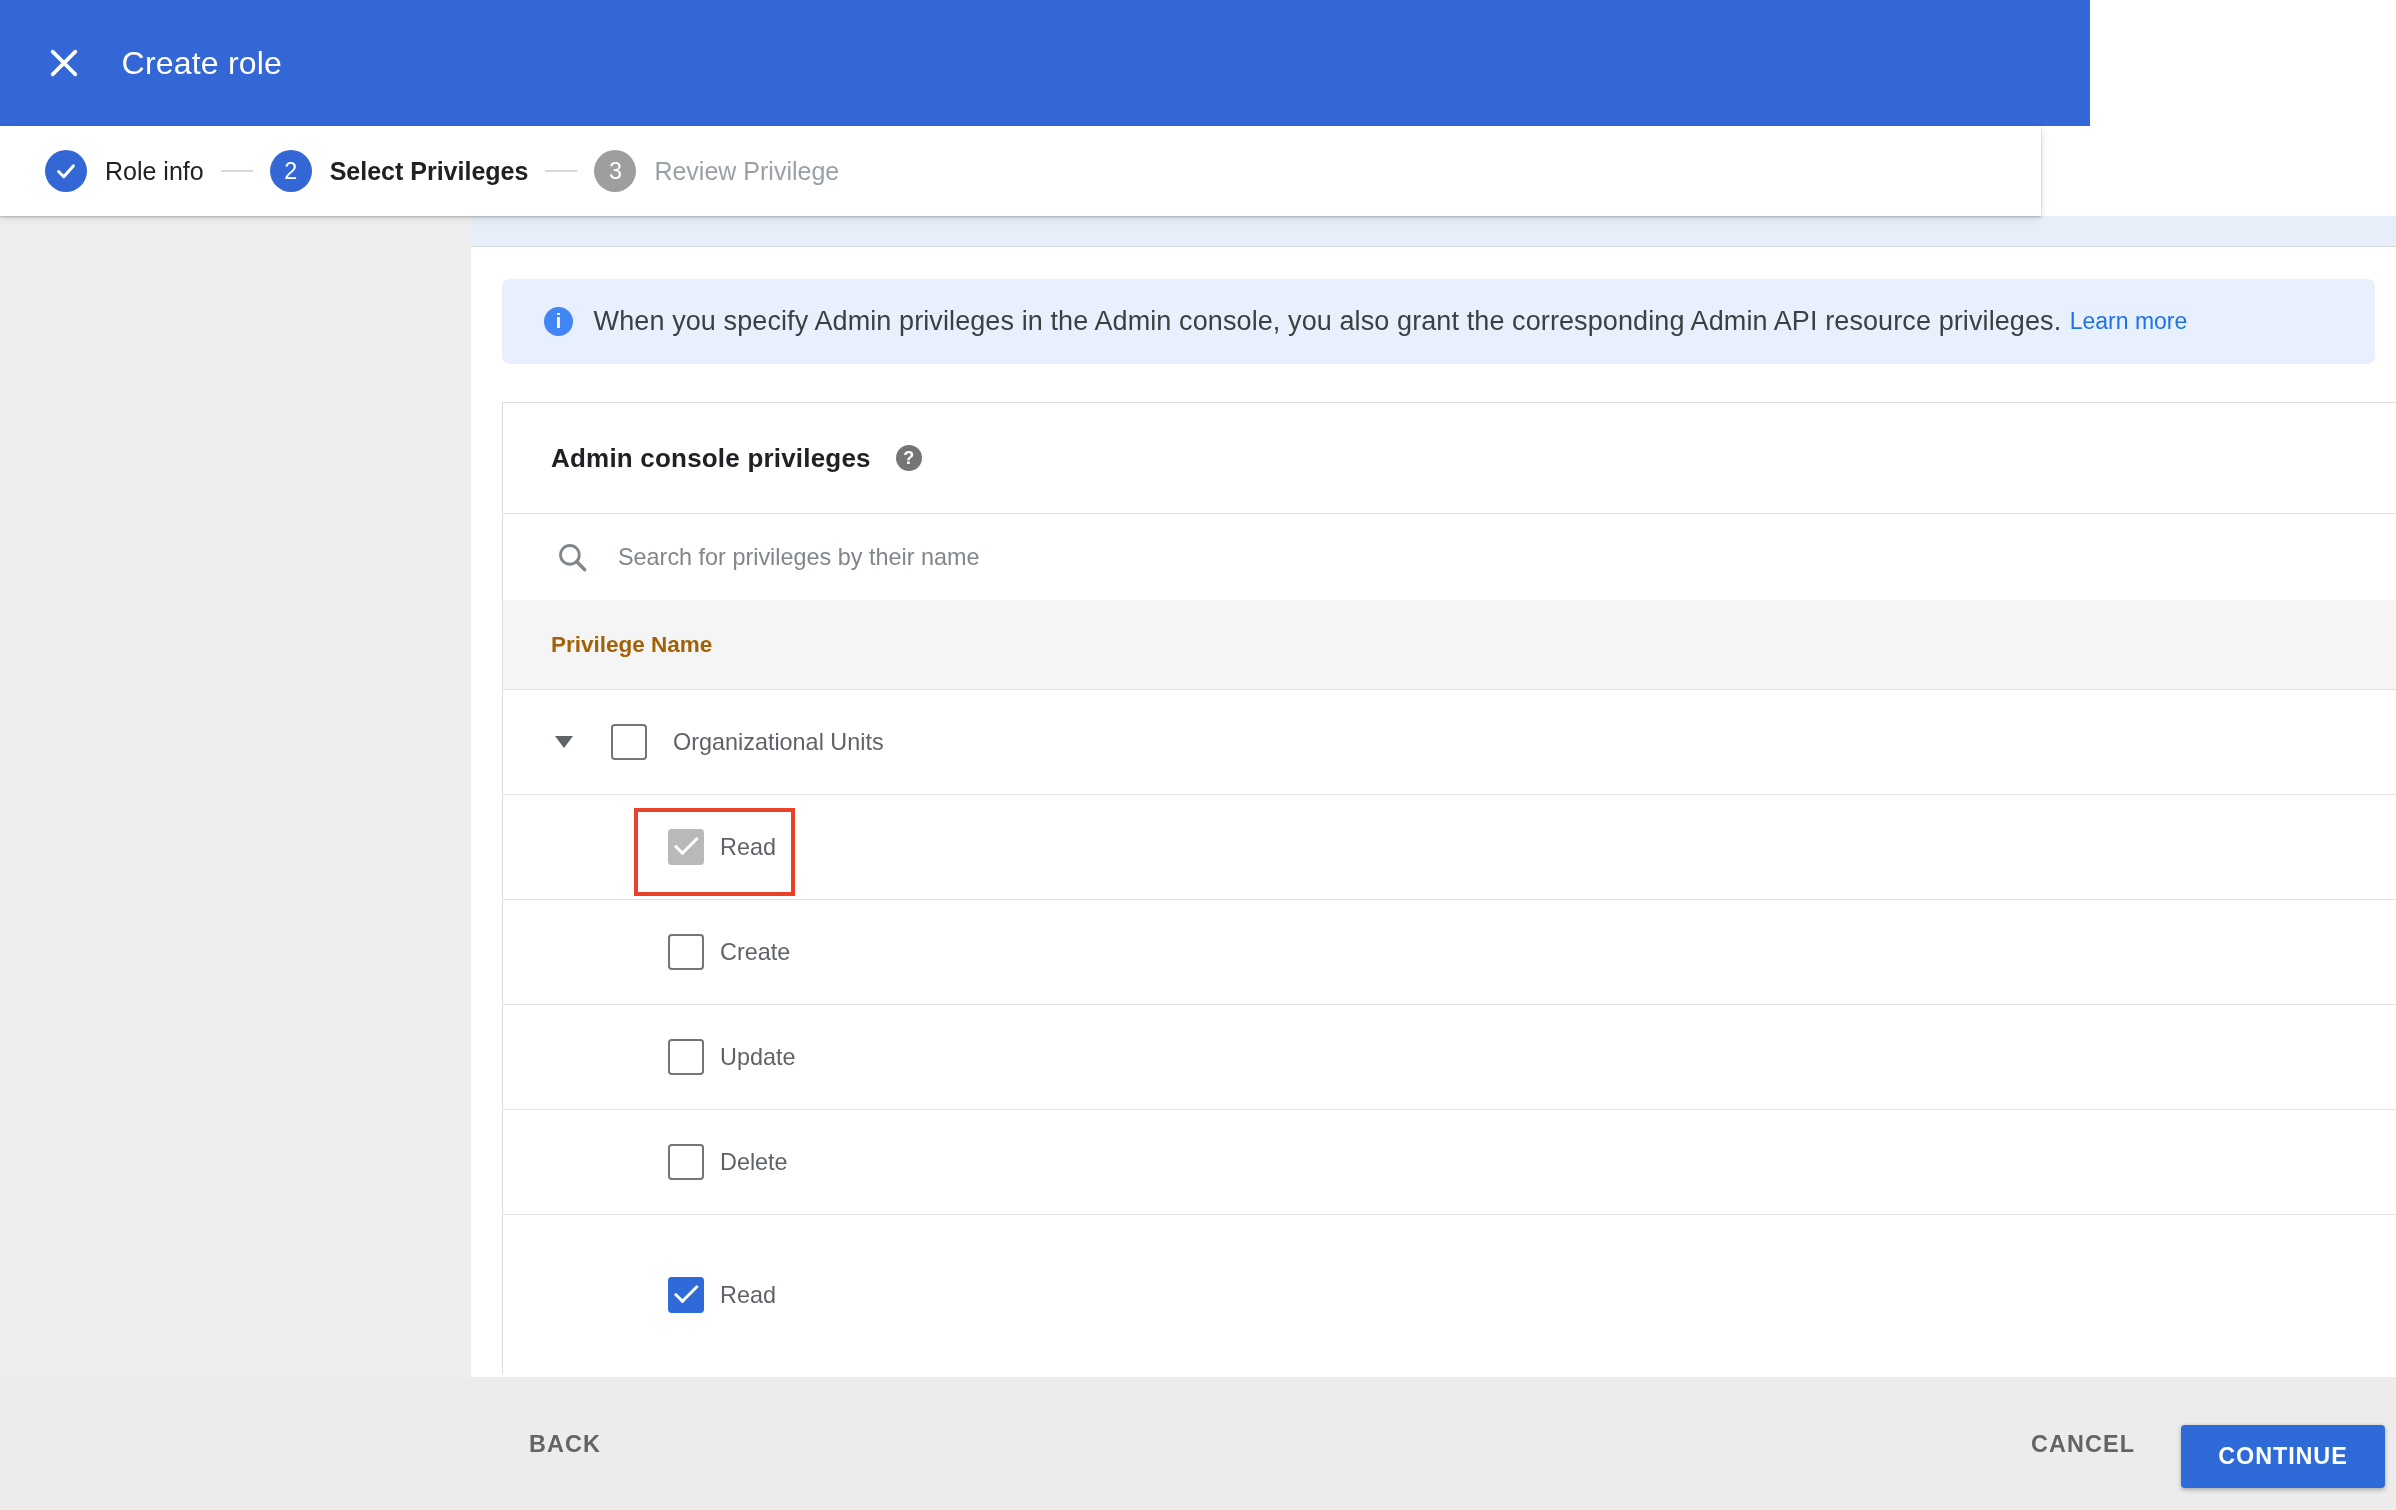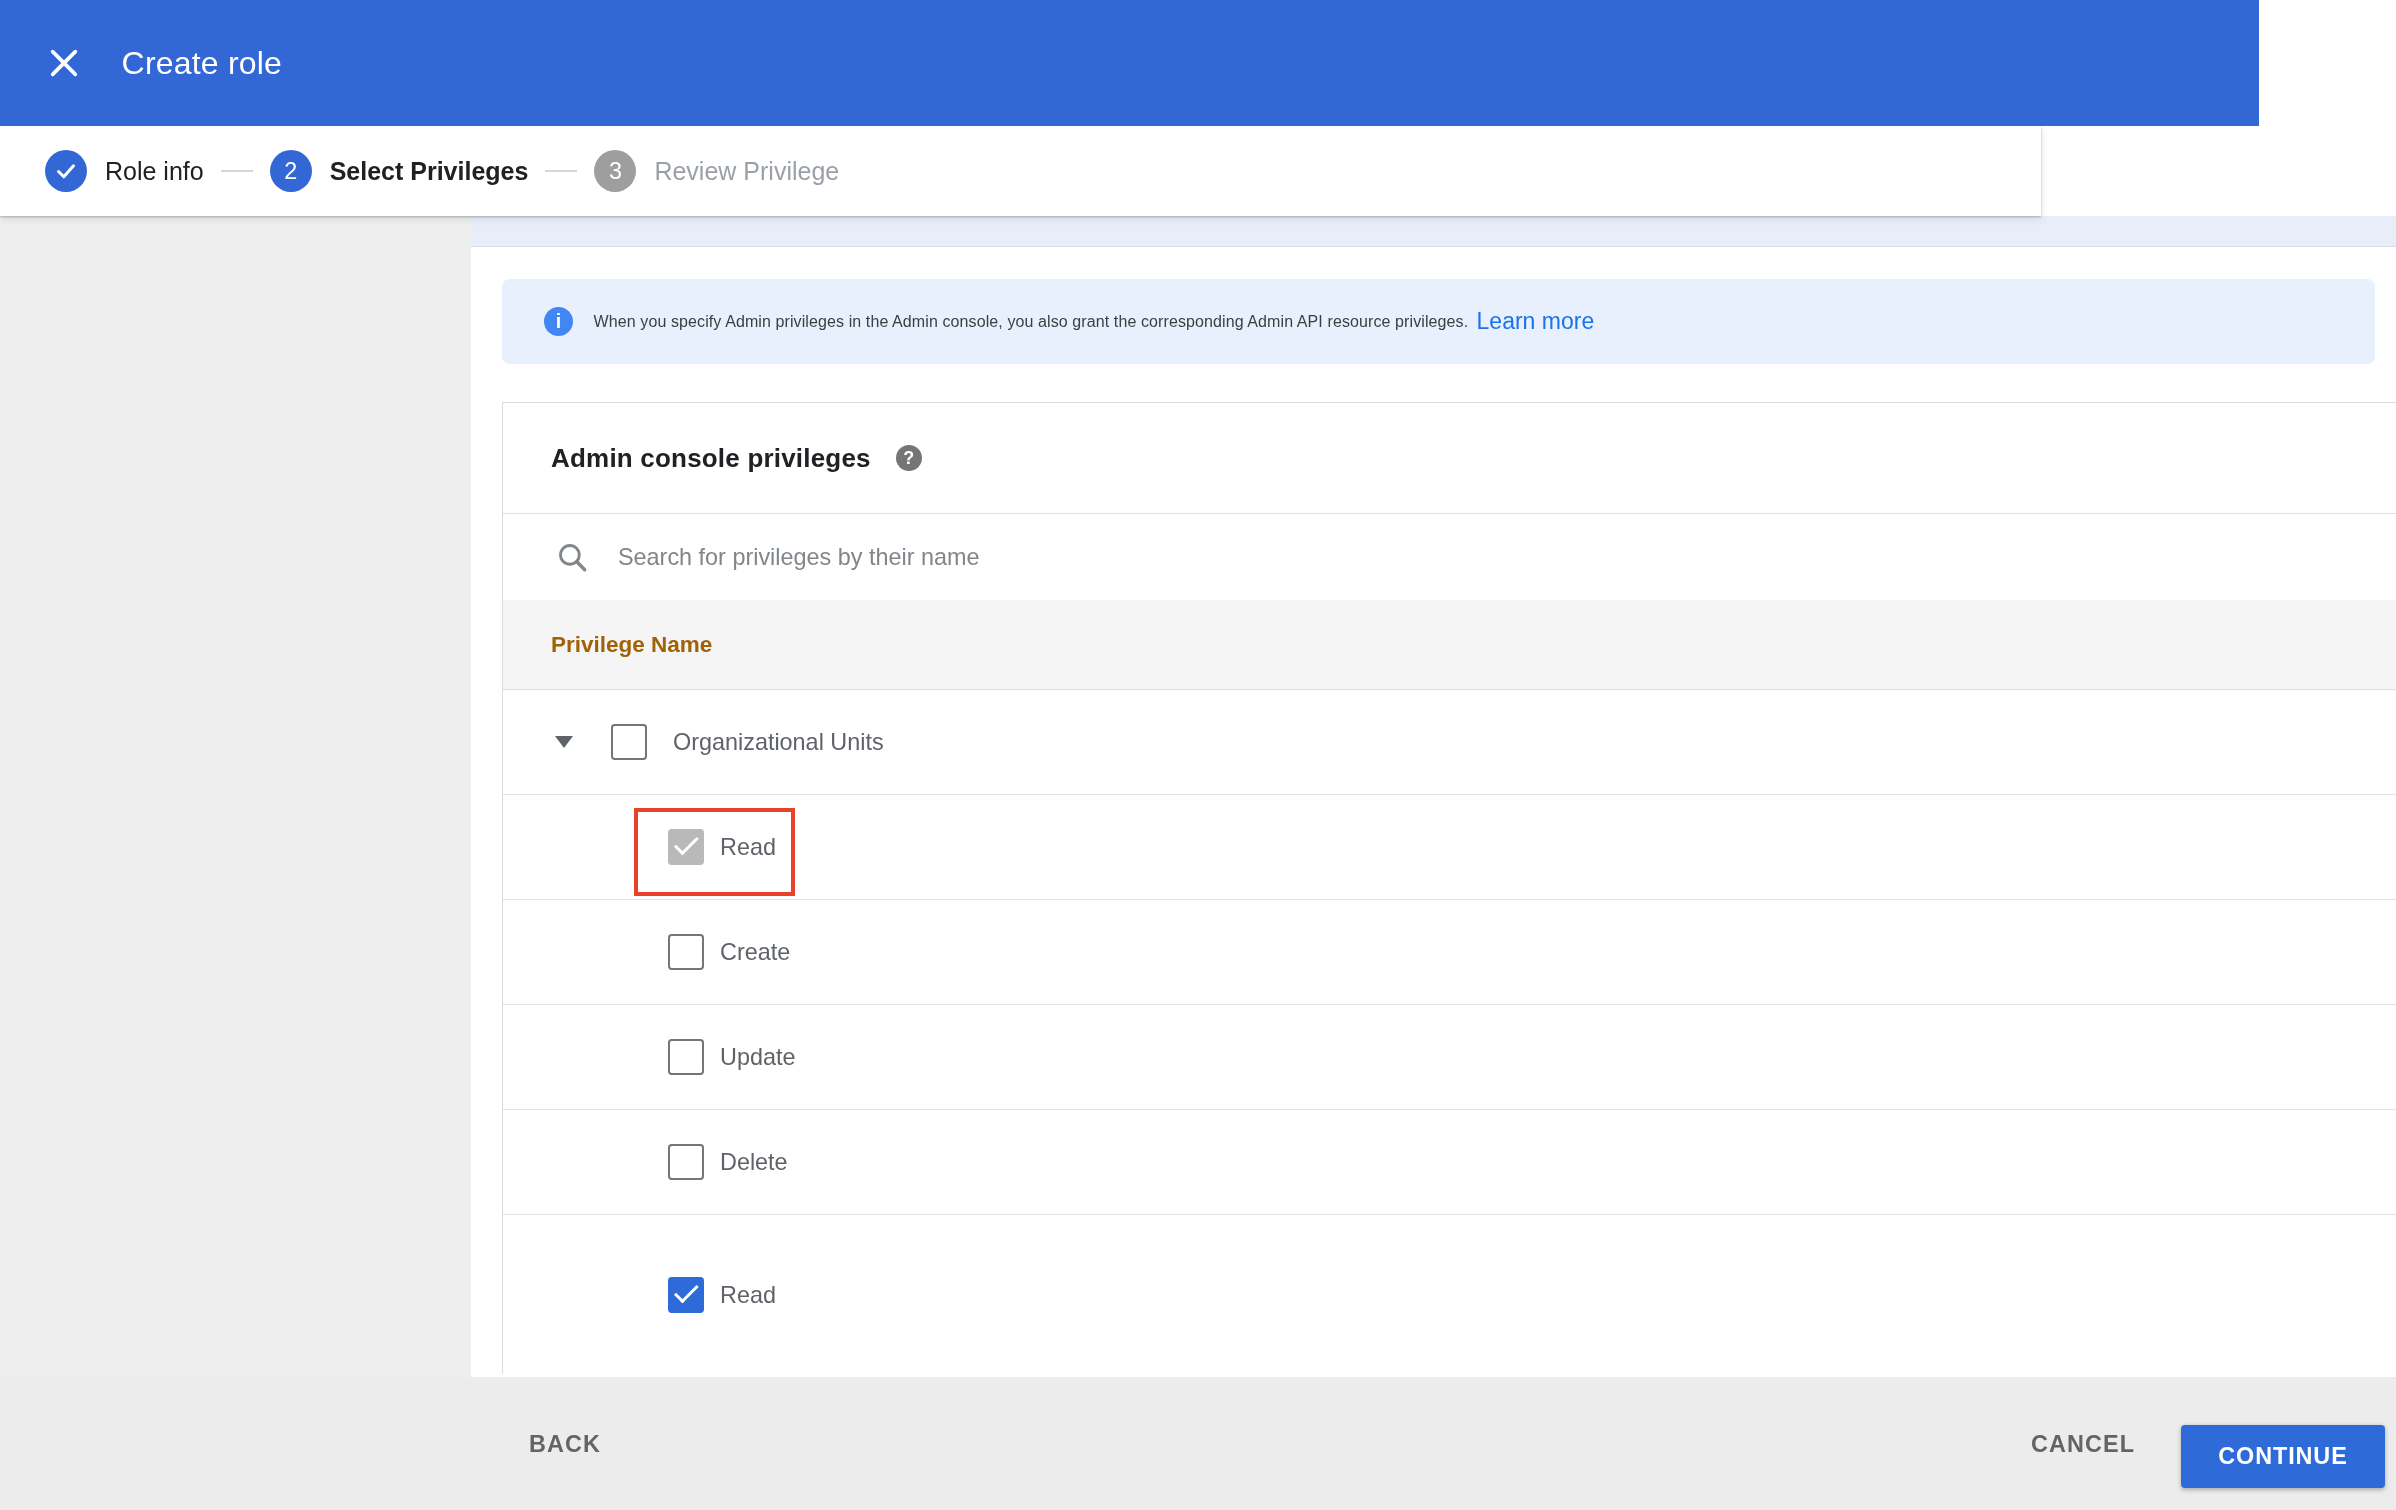--- a/index.html
+++ b/index.html
@@ -7,21 +7,21 @@
   body {
     font-family: "Liberation Sans", sans-serif;
     position: relative;
     overflow: hidden;
     background: #ffffff;
     color: #202124;
   }
 
   
   .app-header {
-    position:absolute; top:0; left:0; width:2259px; height:126px;
+    position:absolute; top:0; left:0; width:2090px; height:126px;
     background:#3367d6; display:flex; align-items:center;
   }
   .close-btn {
     width:75px; height:75px; margin-left:26px;
     display:flex; align-items:center; justify-content:center; cursor:pointer;
   }
   .app-title { color:#ffffff; font-size:32px; font-weight:400; margin-left:20.6px; letter-spacing:0.2px; }
 
   
   .stepper {
@@ -57,21 +57,21 @@
   .banner {
     margin:32px 0 0 31px; width:1873px; height:85px;
     background:#e8f0fe; border-radius:7.5px;
     display:flex; align-items:center; padding-left:42px;
   }
   .info-icon {
     width:29px; height:29px; border-radius:50%; background:#4285f4; flex:0 0 auto;
     color:#ffffff; font-size:19.7px; font-weight:700; font-style:normal;
     display:flex; align-items:center; justify-content:center;
   }
-  .banner-text { margin-left:20.6px; font-size:16px; color:#3c4043; letter-spacing:0.1px; }
+  .banner-text { margin-left:20.6px; font-size:27px; color:#3c4043; letter-spacing:0.1px; }
   .banner-link { color:#1a73e8; font-size:23px; margin-left:8.4px; cursor:pointer; text-decoration:none; }
 
   
   .panel {
     margin:38px 0 0 31px; width:1924px;
     border:0.9px solid #dadce0; border-bottom:none; background:#fff;
   }
   .panel-header { height:111px; display:flex; align-items:center; padding-left:48px; border-bottom:0.9px solid #e0e0e0; }
   .panel-title { font-size:26px; font-weight:700; color:#202124; letter-spacing:0.2px; }
   .help-icon {

